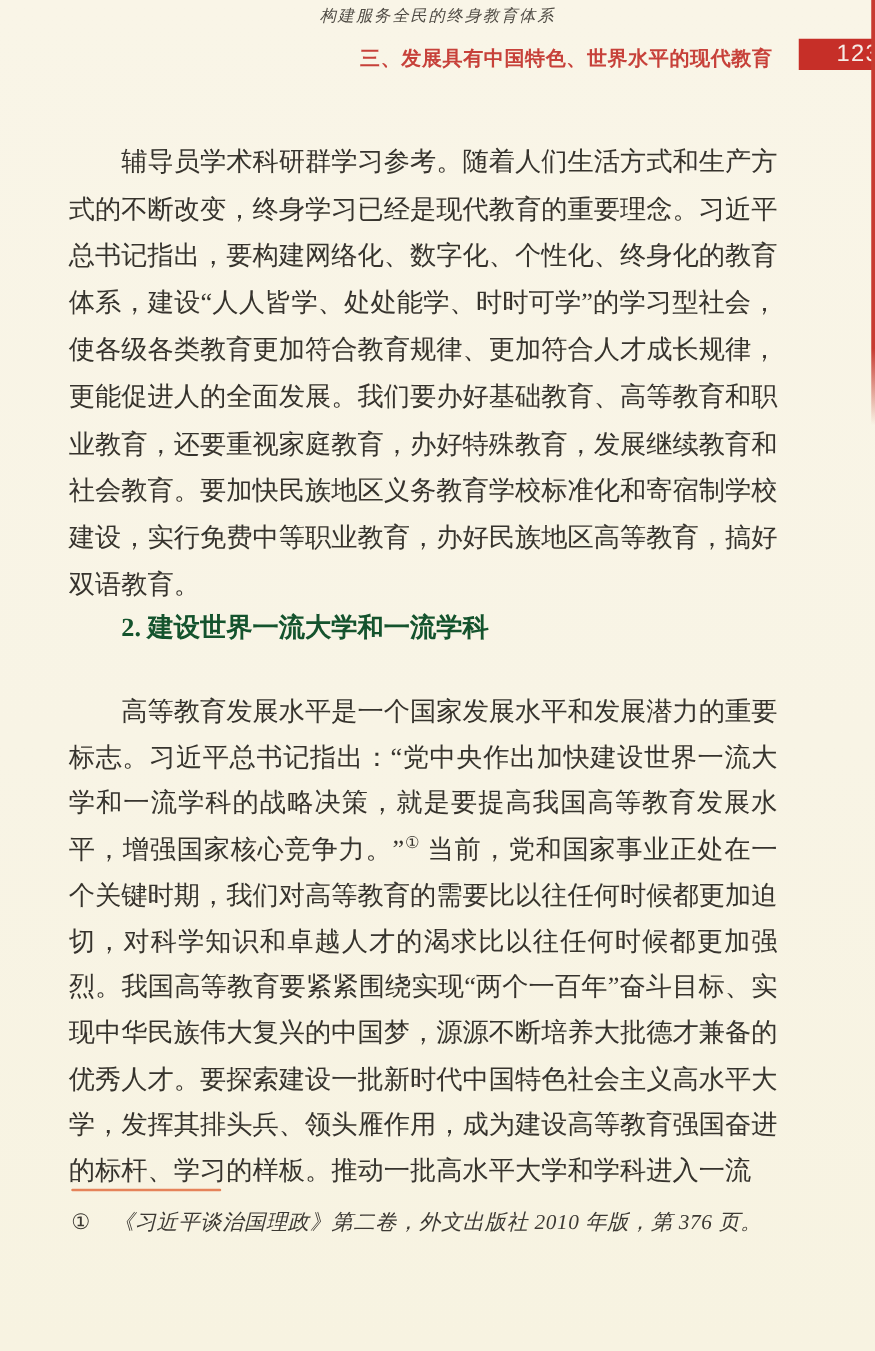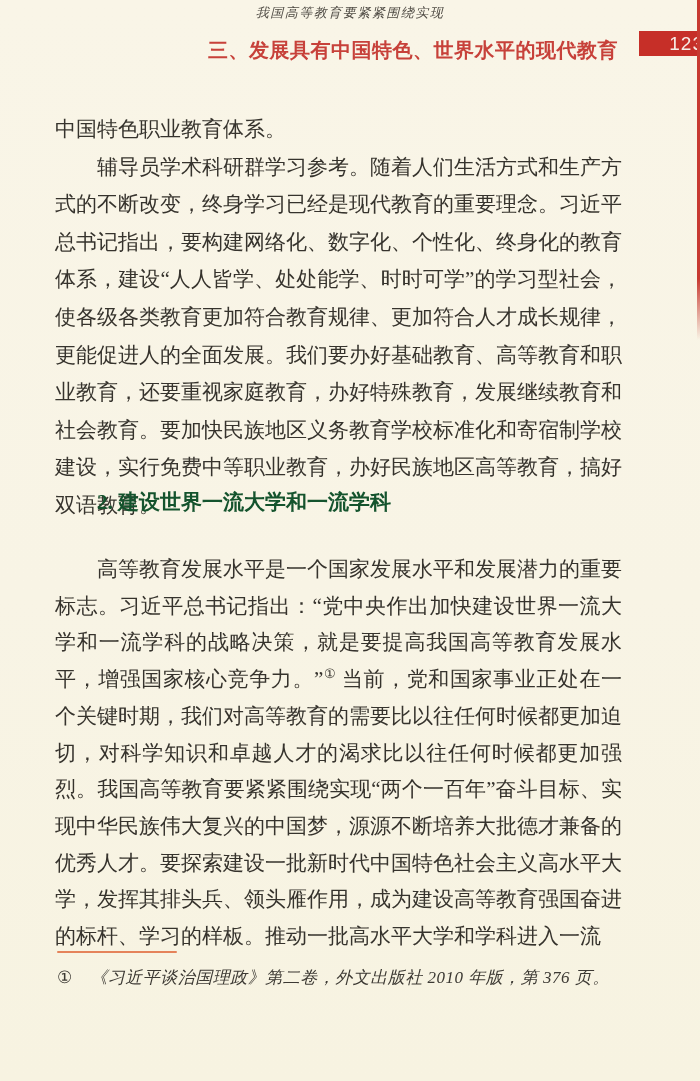--- a/index.html
+++ b/index.html
@@ -12,21 +12,21 @@
     font-family:"Liberation Serif","DejaVu Serif",serif;
   }
   .running-head {
     position:absolute; top:4px; left:0; width:100%;
     text-align:center; font-size:13px; font-style:italic;
     letter-spacing:1.5px; color:#4f4b44;
   }
   .chapter-title {
     position:absolute; top:37px; right:82px;
     font-family:"Liberation Sans","DejaVu Sans",sans-serif;
-    font-weight:bold; font-size:20px; letter-spacing:0.5px;
+    font-weight:bold; font-size:16px; letter-spacing:0.5px;
     color:#c7413a; white-space:nowrap;
   }
   .page-badge {
     position:absolute; top:31px; left:627px; width:71px; height:25px;
     background:#c62f28; color:#f6ece6;
     font-family:"Liberation Sans","DejaVu Sans",sans-serif;
     font-size:19px; letter-spacing:1px;
     display:flex; align-items:center; justify-content:flex-end;
     padding-right:6px;
     margin-left:12px;
@@ -57,32 +57,31 @@
     font-size:17px; color:#3c3933;
   }
   .fn-marker { display:inline-block; margin-right:18px; font-style:normal; }
   .fn-text { font-style:italic; letter-spacing:0.5px; }
 </style>
 </head>
 <body>
 
 <div>
 
-  <div class="running-head">我国高等教育要紧紧围绕实现</div>
+  <div class="running-head">构建服务全民的终身教育体系</div>
 
   <div class="chapter-title">三、发展具有中国特色、世界水平的现代教育</div>
 
   <div class="page-badge">
     <span>123</span>
   </div>
 
   <div class="edge-strip"></div>
 
   <div class="text-block text-a">
-    <p>中国特色职业教育体系。</p>
     <p class="indent">辅导员学术科研群学习参考。随着人们生活方式和生产方式的不断改变，终身学习已经是现代教育的重要理念。习近平总书记指出，要构建网络化、数字化、个性化、终身化的教育体系，建设“人人皆学、处处能学、时时可学”的学习型社会，使各级各类教育更加符合教育规律、更加符合人才成长规律，更能促进人的全面发展。我们要办好基础教育、高等教育和职业教育，还要重视家庭教育，办好特殊教育，发展继续教育和社会教育。要加快民族地区义务教育学校标准化和寄宿制学校建设，实行免费中等职业教育，办好民族地区高等教育，搞好双语教育。</p>
   </div>
 
   <div class="section-heading">2. 建设世界一流大学和一流学科</div>
 
   <div class="text-block text-b">
     <p class="indent"><span>高等教育发展水平是一个国家发展水平和发展潜力的重要标志。习近平总书记指出：“党中央作出加快建设世界一流大学和一流学科的战略决策，就是要提高我国高等教育发展水平，增强国家核心竞争力。”</span><sup class="fnref">①</sup><span> 当前，党和国家事业正处在一个关键时期，我们对高等教育的需要比以往任何时候都更加迫切，对科学知识和卓越人才的渴求比以往任何时候都更加强烈。我国高等教育要紧紧围绕实现“两个一百年”奋斗目标、实现中华民族伟大复兴的中国梦，源源不断培养大批德才兼备的优秀人才。要探索建设一批新时代中国特色社会主义高水平大学，发挥其排头兵、领头雁作用，成为建设高等教育强国奋进的标杆、学习的样板。推动一批高水平大学和学科进入一流</span></p>
   </div>
 
   <div class="footnote-rule"></div>

